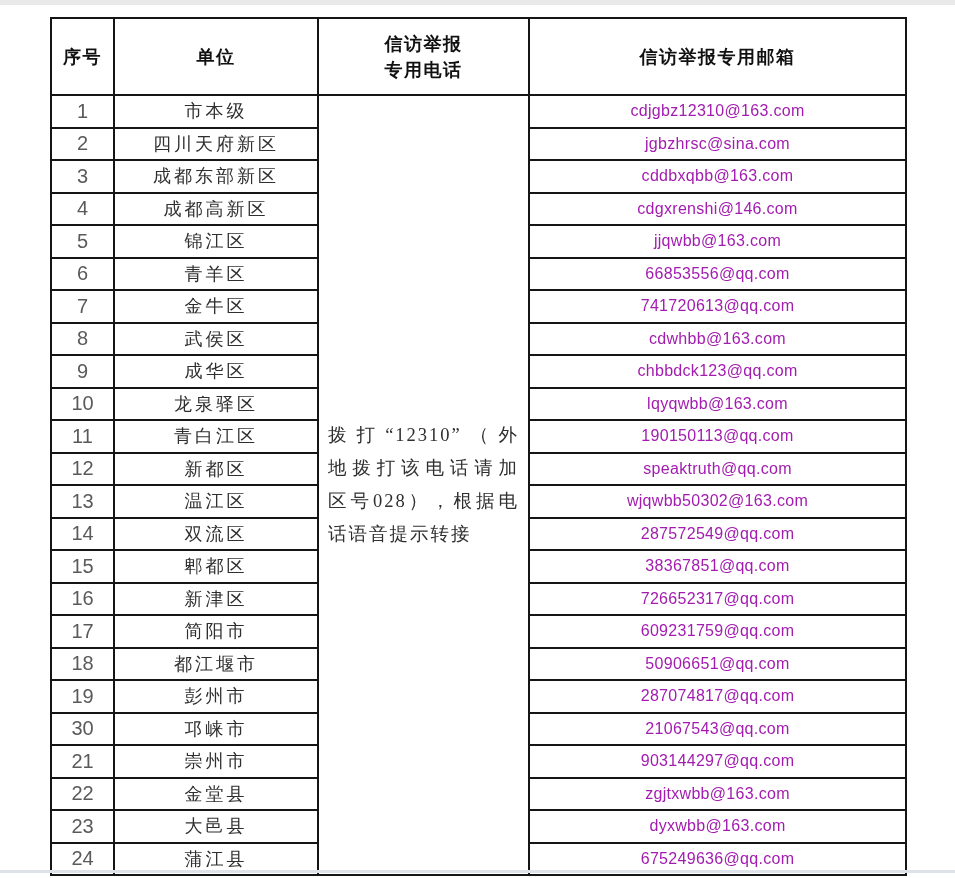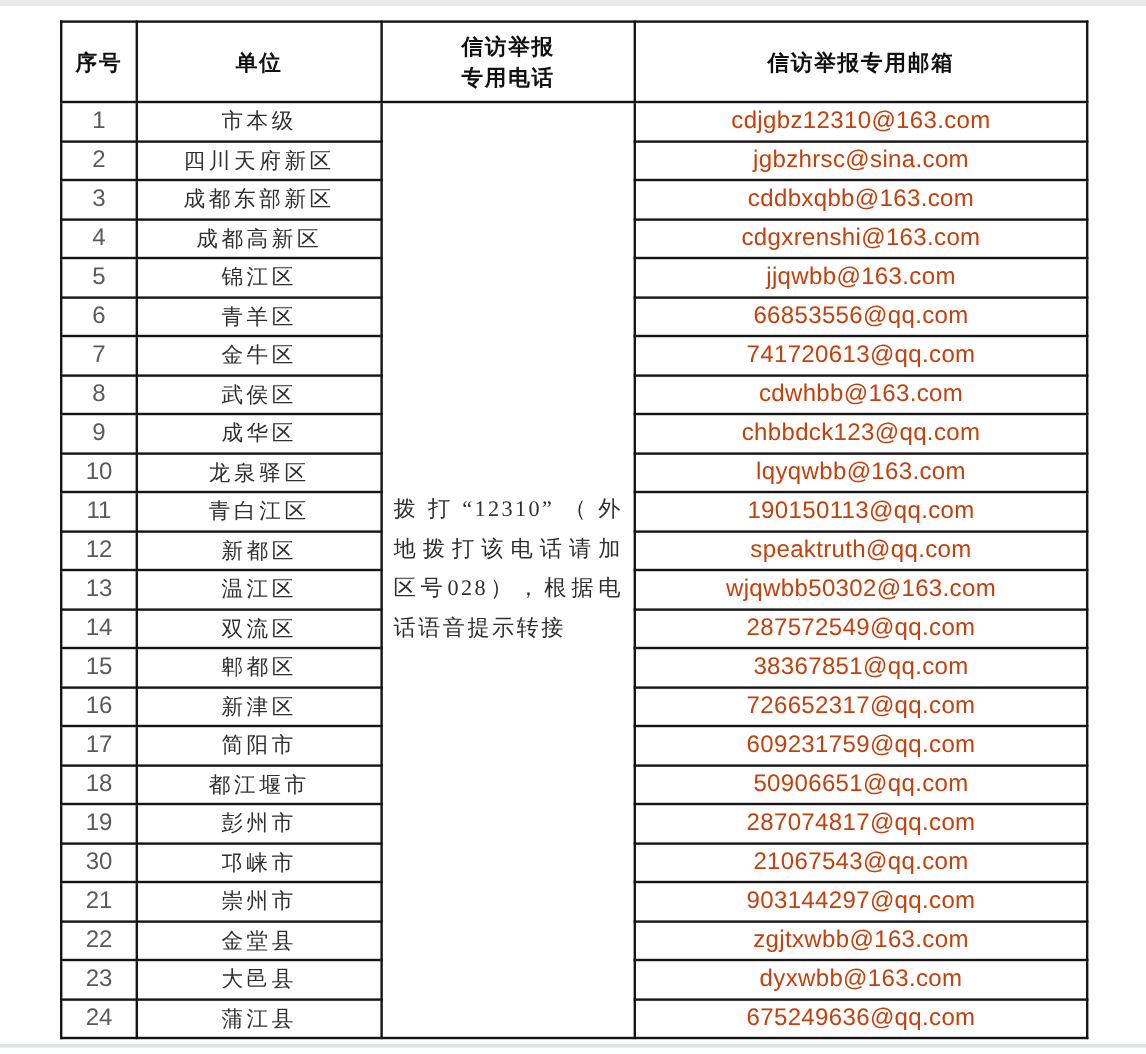--- a/index.html
+++ b/index.html
@@ -26,43 +26,43 @@
     table-layout: fixed;
   }
   .report-table th, .report-table td {
     border: 2px solid #151515;
     padding: 0;
     text-align: center;
     vertical-align: middle;
     overflow: hidden;
     background: #ffffff;
   }
-  .report-table thead tr { height: 67px; }
+  .report-table thead tr { height: 77px; }
   .report-table tbody tr { height: 32.5px; }
   .report-table th {
     font-size: 18px;
     font-weight: bold;
     color: #111111;
     letter-spacing: 1.5px;
     line-height: 26px;
   }
   td.row-index-cell {
     font-size: 20px;
     color: #5a5a5a;
     font-weight: 400;
   }
   td.unit-cell {
     font-size: 18px;
     color: #2f2f2f;
     letter-spacing: 3px;
     font-family: Liberation Mono, monospace;
   }
   td.email-cell {
-    font-size: 20px;
-    color: #c2410c;
+    font-size: 16px;
+    color: #a21caf;
     letter-spacing: 0.3px;
   }
   td.phone-cell { vertical-align: middle; }
   .phone-note {
     padding: 0 9px;
     font-size: 18.5px;
     color: #2f2f2f;
     line-height: 33px;
     letter-spacing: 2px;
     font-family: "Liberation Serif", serif;
@@ -113,21 +113,21 @@
         <td class="email-cell">jgbzhrsc@sina.com</td>
       </tr>
       <tr>
         <td class="row-index-cell">3</td>
         <td class="unit-cell">成都东部新区</td>
         <td class="email-cell">cddbxqbb@163.com</td>
       </tr>
       <tr>
         <td class="row-index-cell">4</td>
         <td class="unit-cell">成都高新区</td>
-        <td class="email-cell">cdgxrenshi@163.com</td>
+        <td class="email-cell">cdgxrenshi@146.com</td>
       </tr>
       <tr>
         <td class="row-index-cell">5</td>
         <td class="unit-cell">锦江区</td>
         <td class="email-cell">jjqwbb@163.com</td>
       </tr>
       <tr>
         <td class="row-index-cell">6</td>
         <td class="unit-cell">青羊区</td>
         <td class="email-cell">66853556@qq.com</td>

